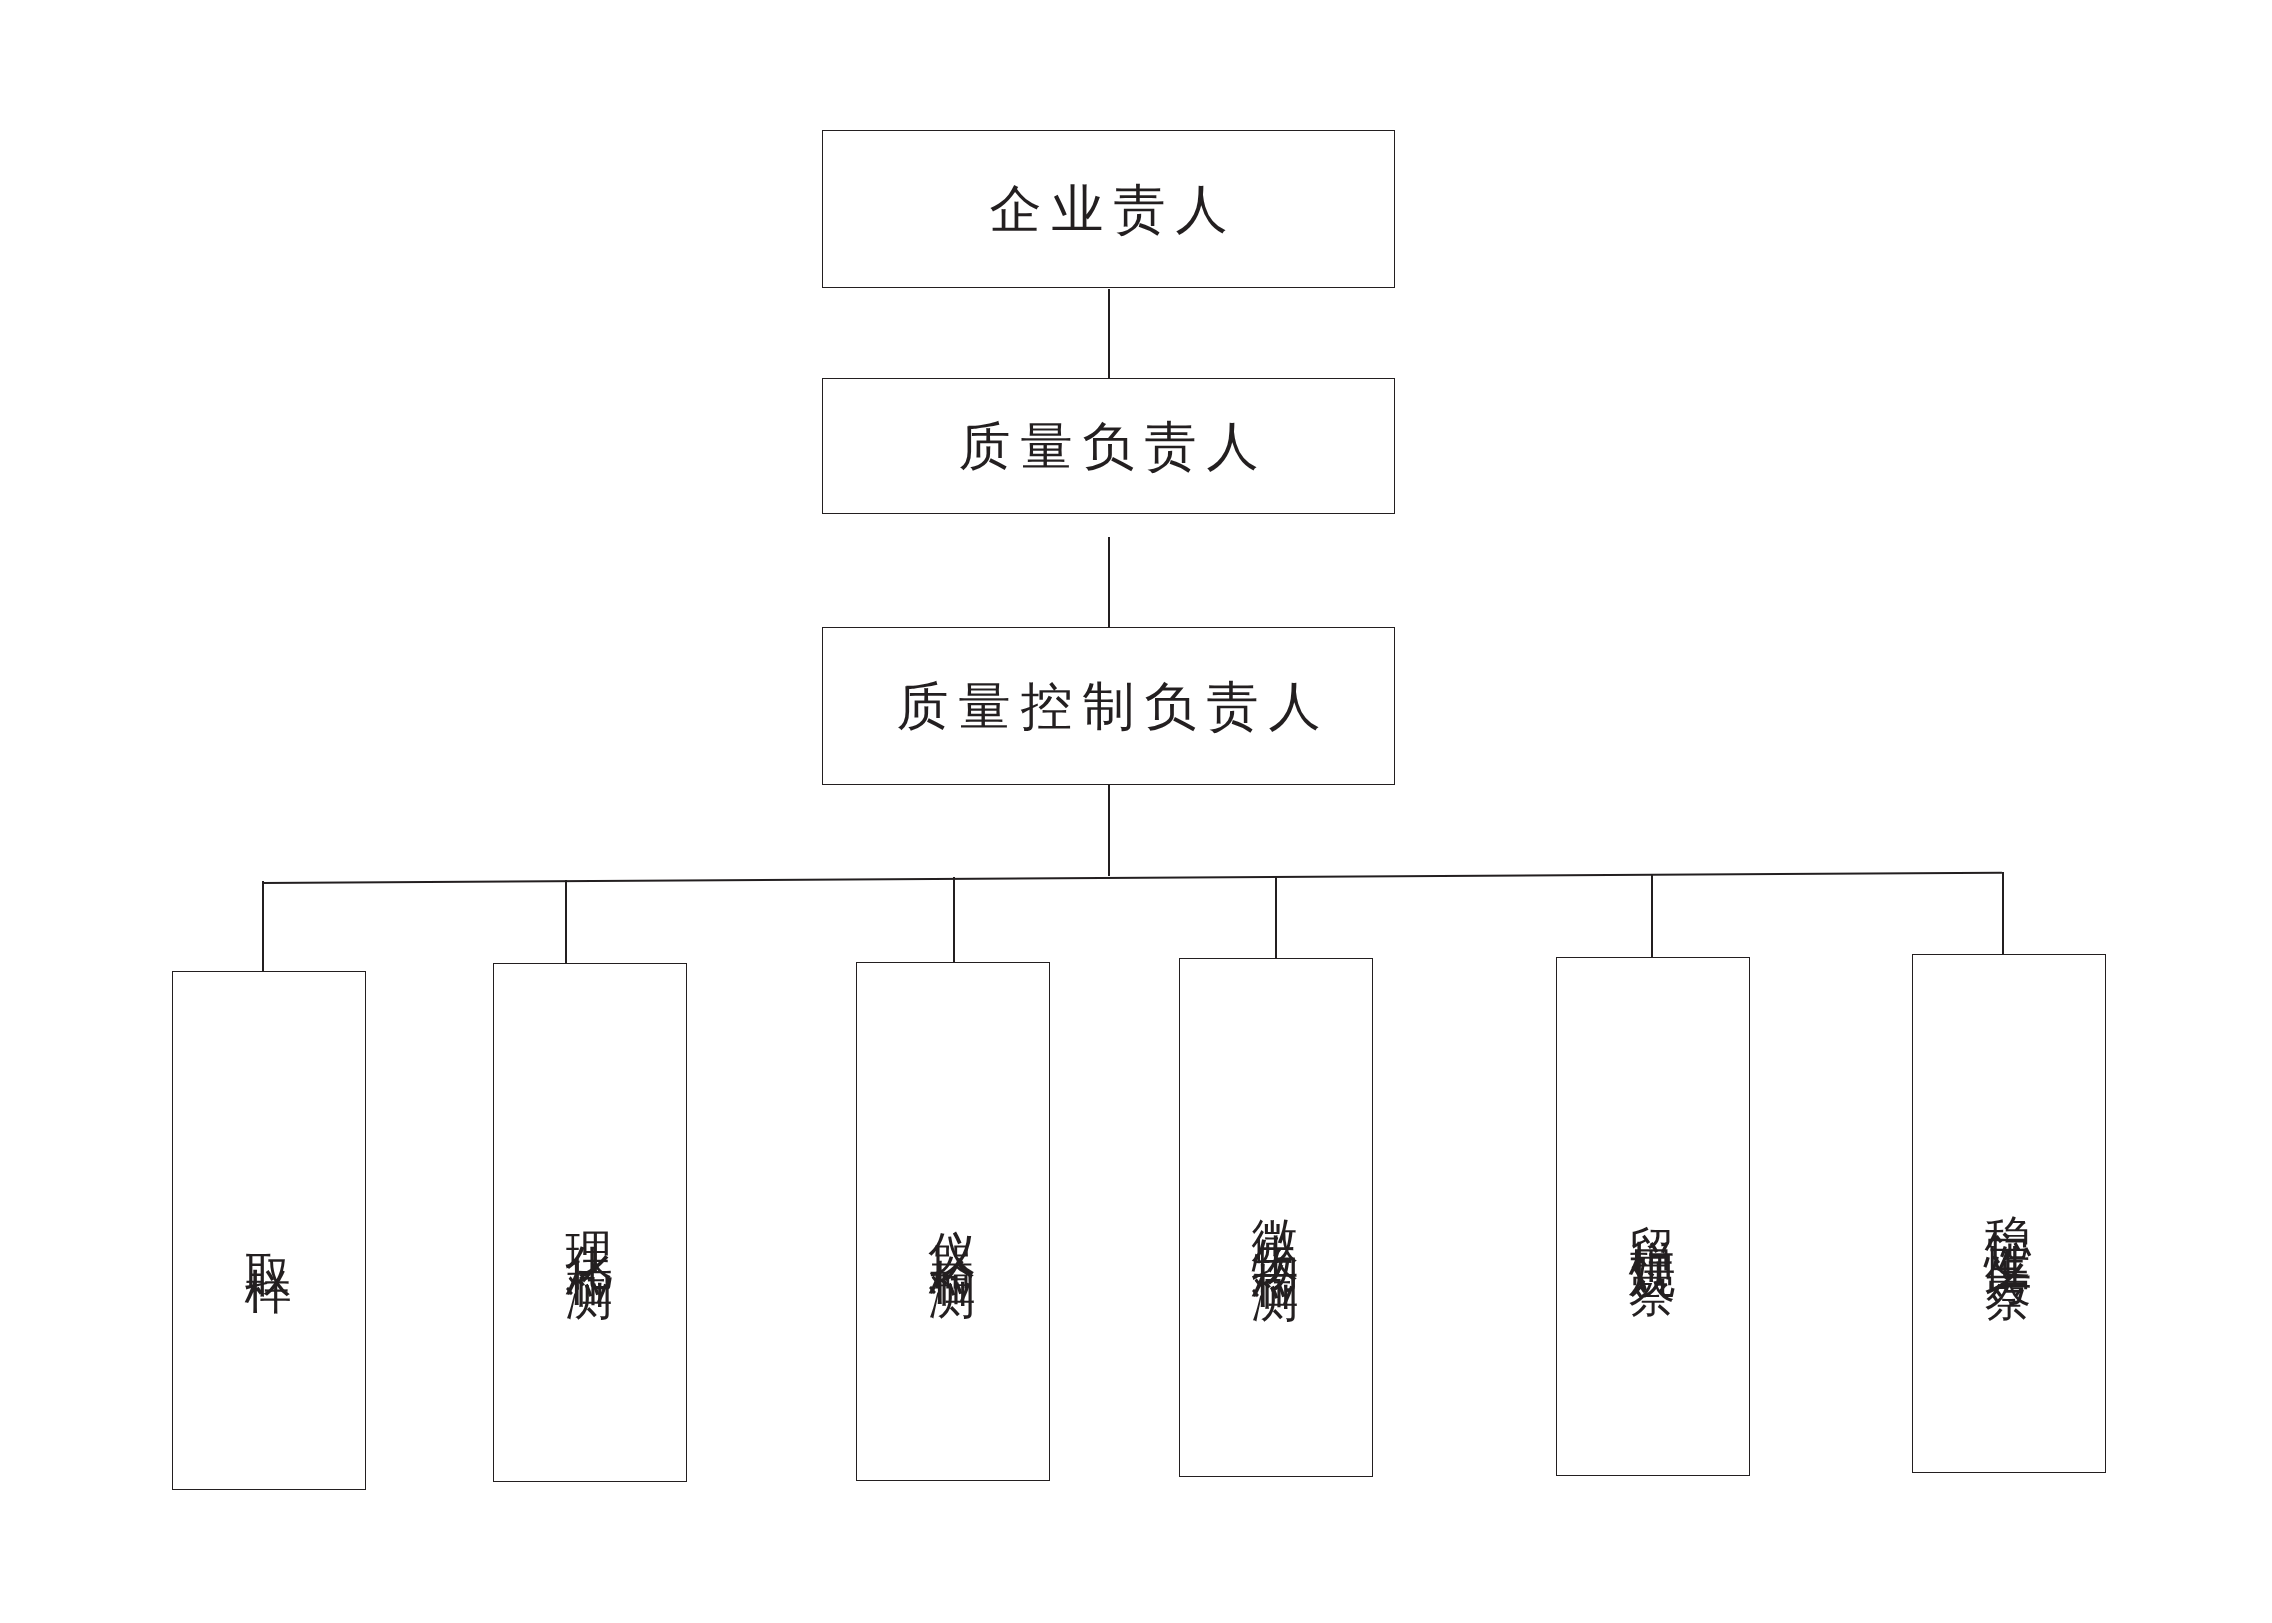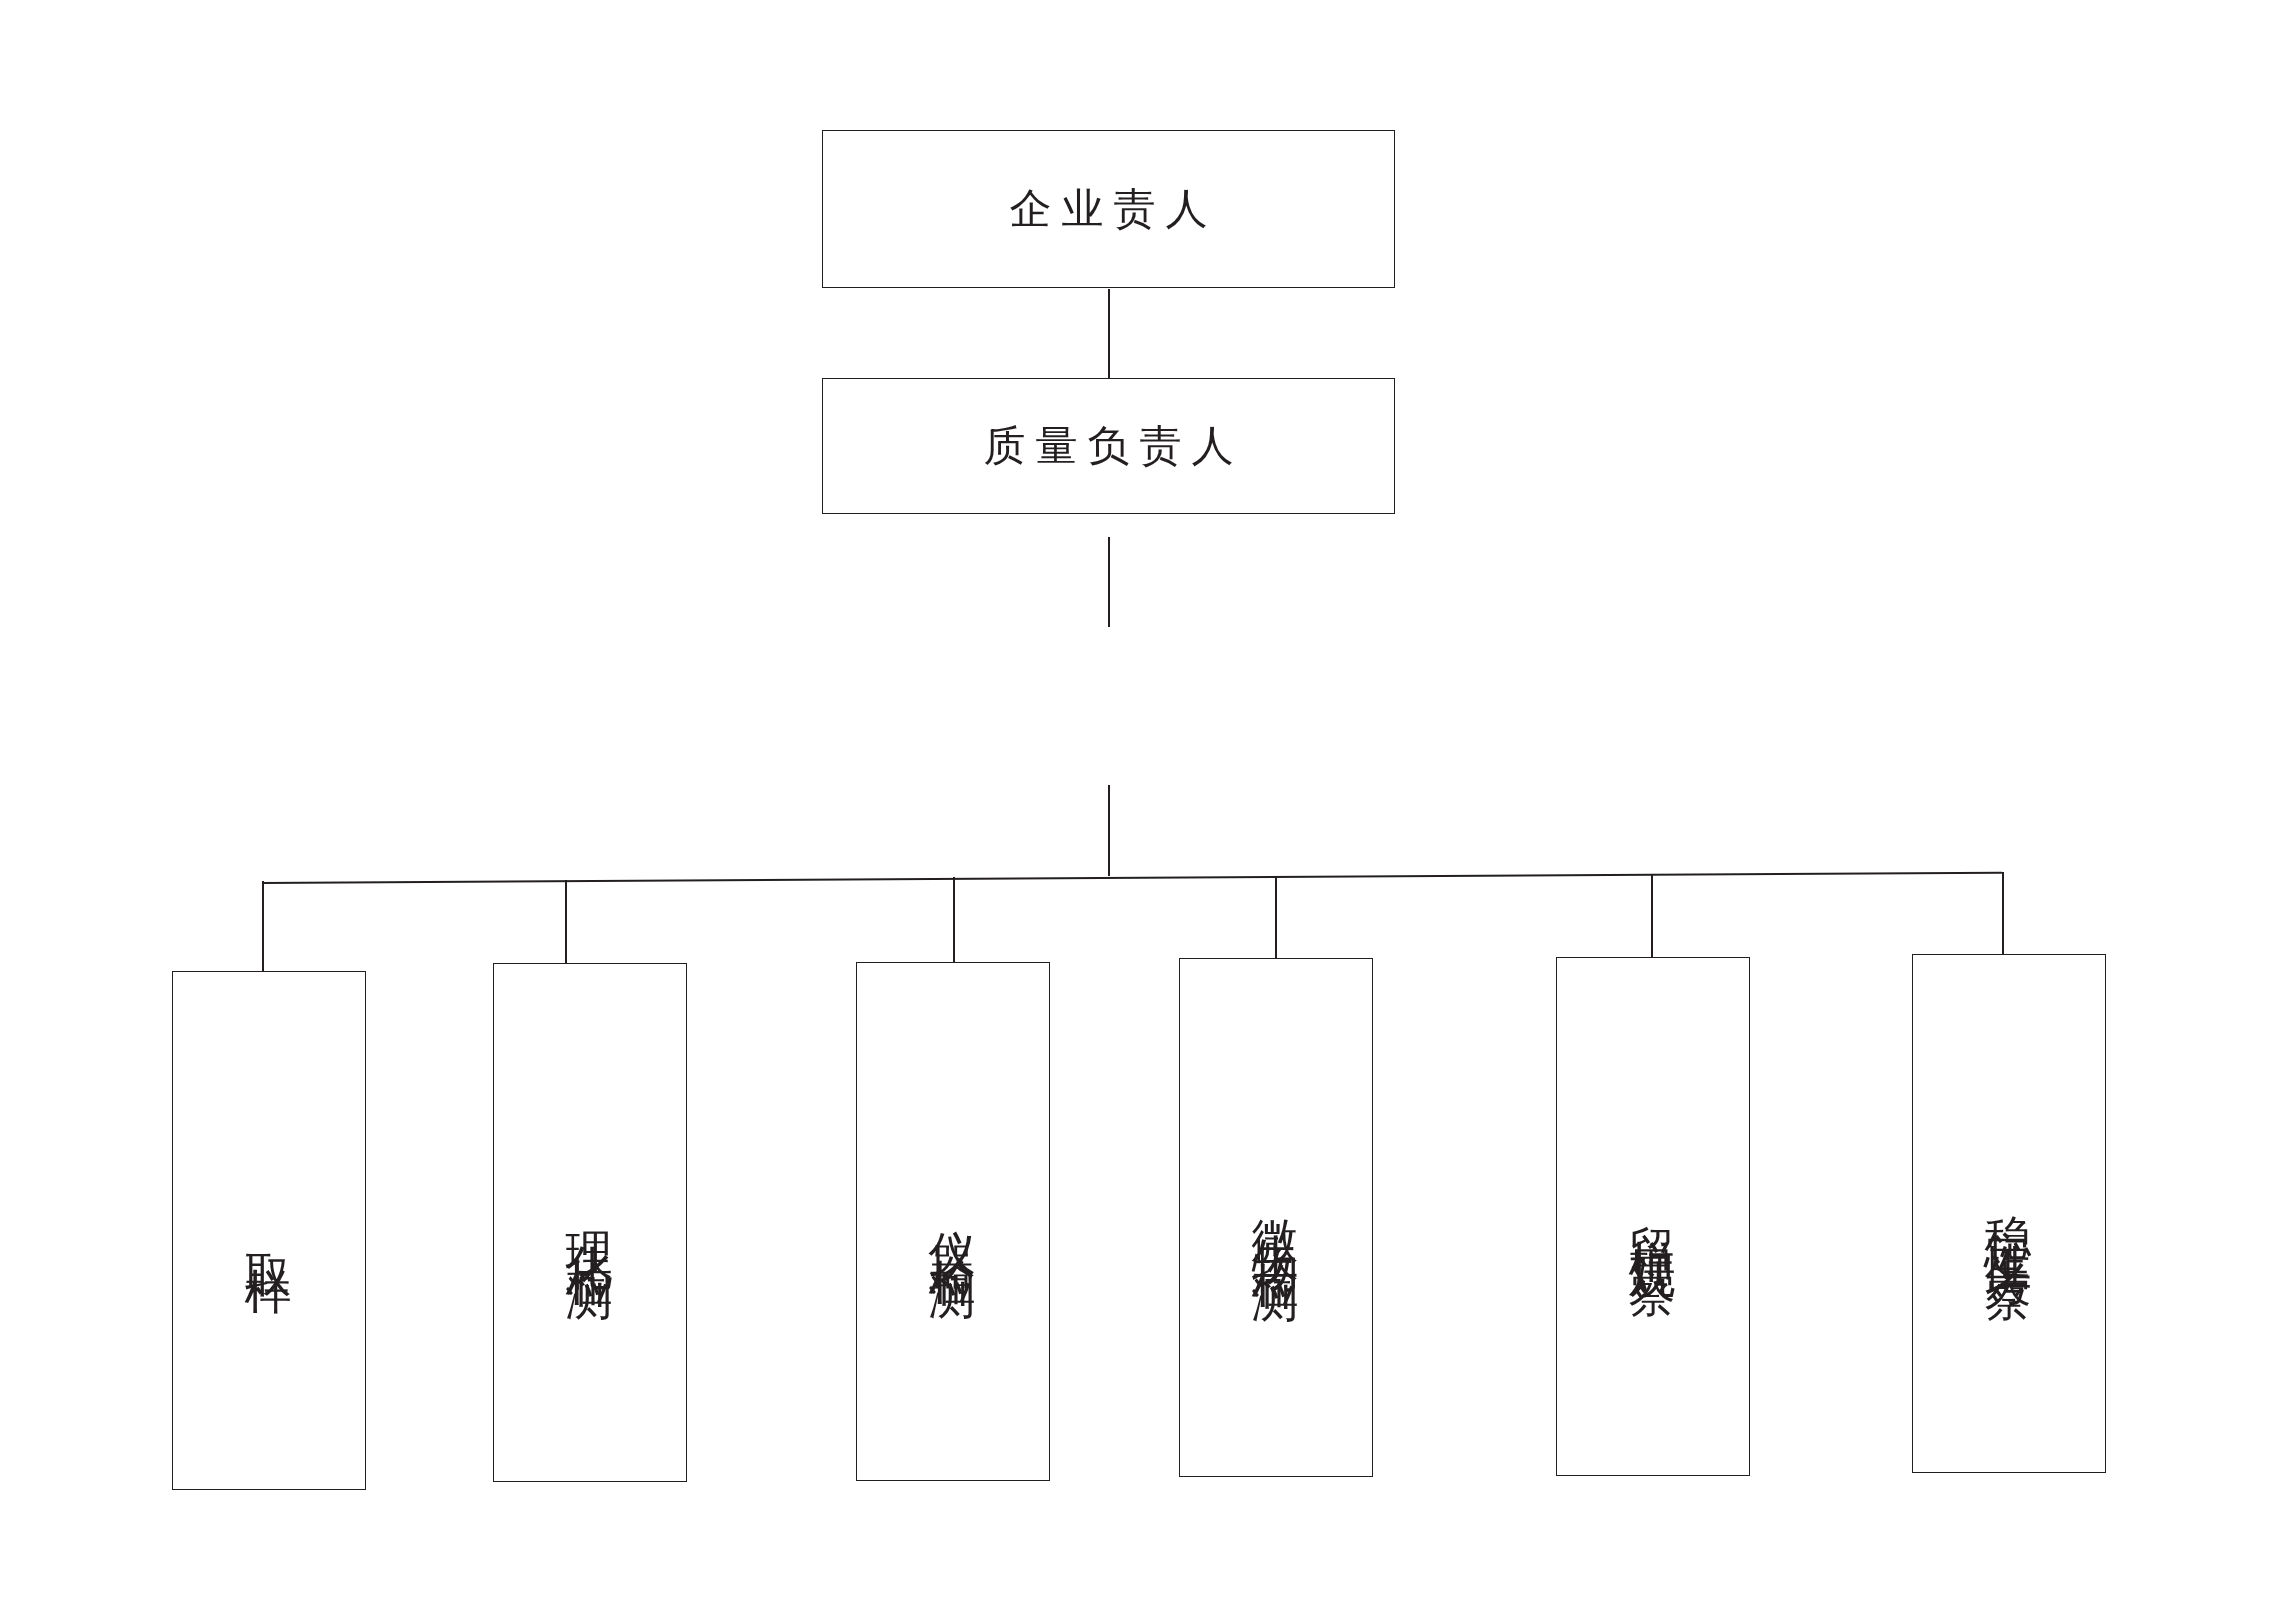--- a/index.html
+++ b/index.html
@@ -28,21 +28,21 @@
   }
   .node-label {
     font-family: "DejaVu Serif", "Liberation Serif", serif;
     color: #231f20;
     line-height: 1.12;
     white-space: pre;
   }
   
   .node.level-top { }
   .node.level-top .node-label {
-    font-size: 42px;
+    font-size: 52px;
     letter-spacing: 10px;
     text-indent: 10px;
   }
   
   .node.leaf .node-label {
     font-size: 47px;
     writing-mode: vertical-rl;
     text-orientation: upright;
     letter-spacing: 14.3px;
     line-height: 1;
@@ -71,20 +71,23 @@
   </div>
 
   <div class="conn conn-v" style="left:1108px; top:289px; height:90px;"></div>
 
   <div class="node level-top" style="left:822px; top:378px; width:573px; height:136px;">
     <span class="node-label">质量负责人</span>
   </div>
 
   <div class="conn conn-v" style="left:1108px; top:537px; height:90px;"></div>
 
+  <div class="node level-top" style="left:822px; top:627px; width:573px; height:158px;">
+    <span class="node-label">质量控制负责人</span>
+  </div>
 
   <div class="conn conn-v" style="left:1108px; top:785px; height:91px;"></div>
 
   <div class="busbar" style="left:262px; top:882px; width:1740px; transform: rotate(-0.34deg);"></div>
 
   <div class="conn conn-v" style="left:262px; top:881px; height:90px;"></div>
   <div class="conn conn-v" style="left:565px; top:880px; height:84px;"></div>
   <div class="conn conn-v" style="left:953px; top:877px; height:85px;"></div>
   <div class="conn conn-v" style="left:1275px; top:876px; height:82px;"></div>
   <div class="conn conn-v" style="left:1651px; top:874px; height:84px;"></div>

